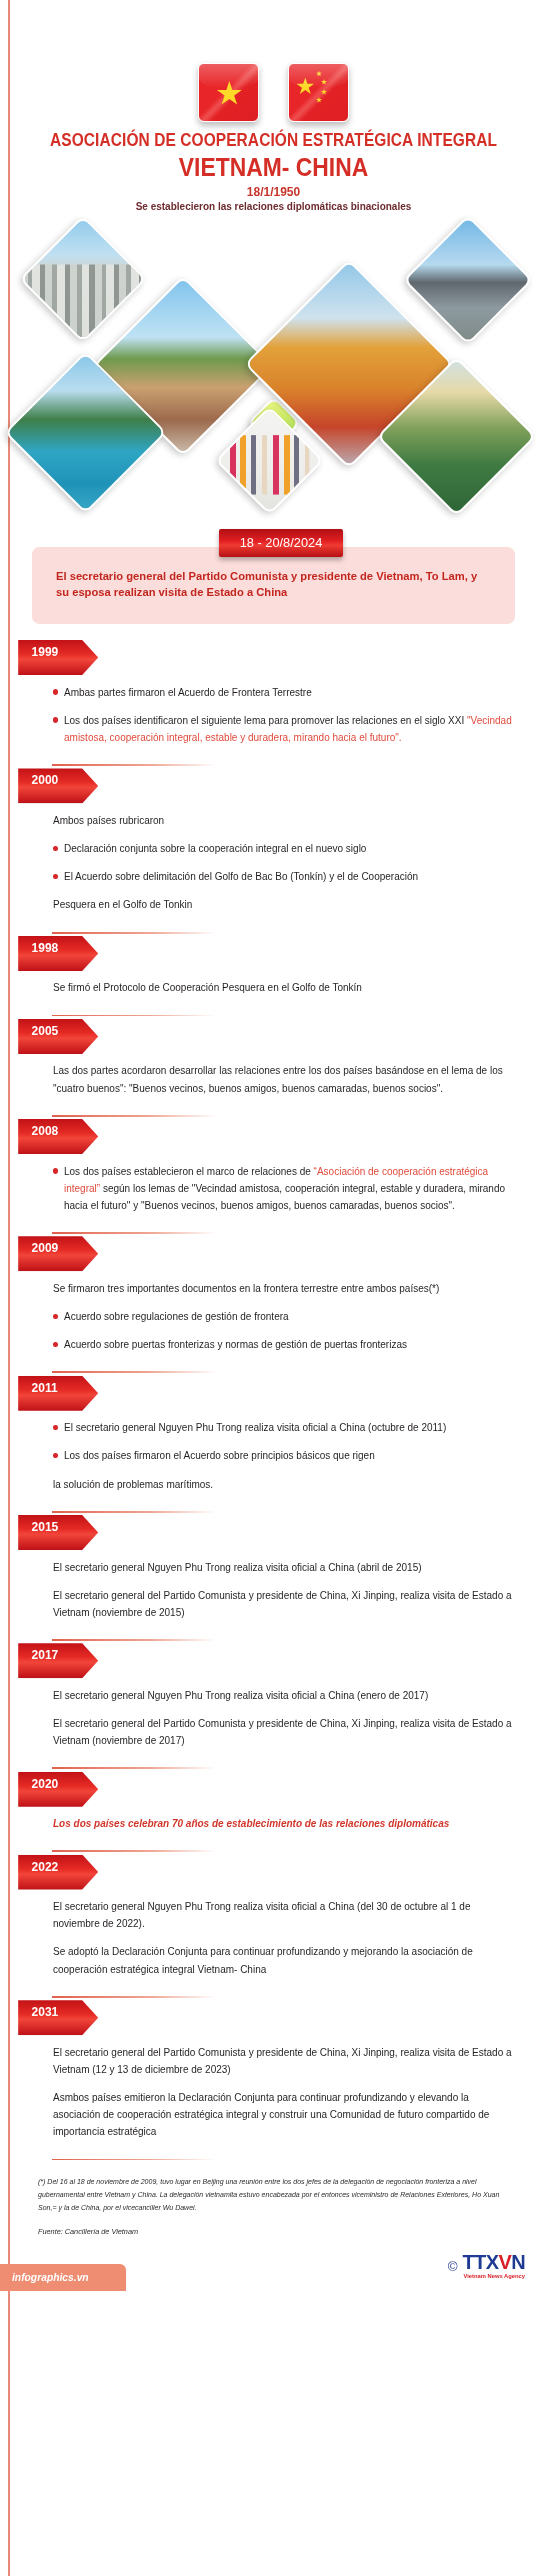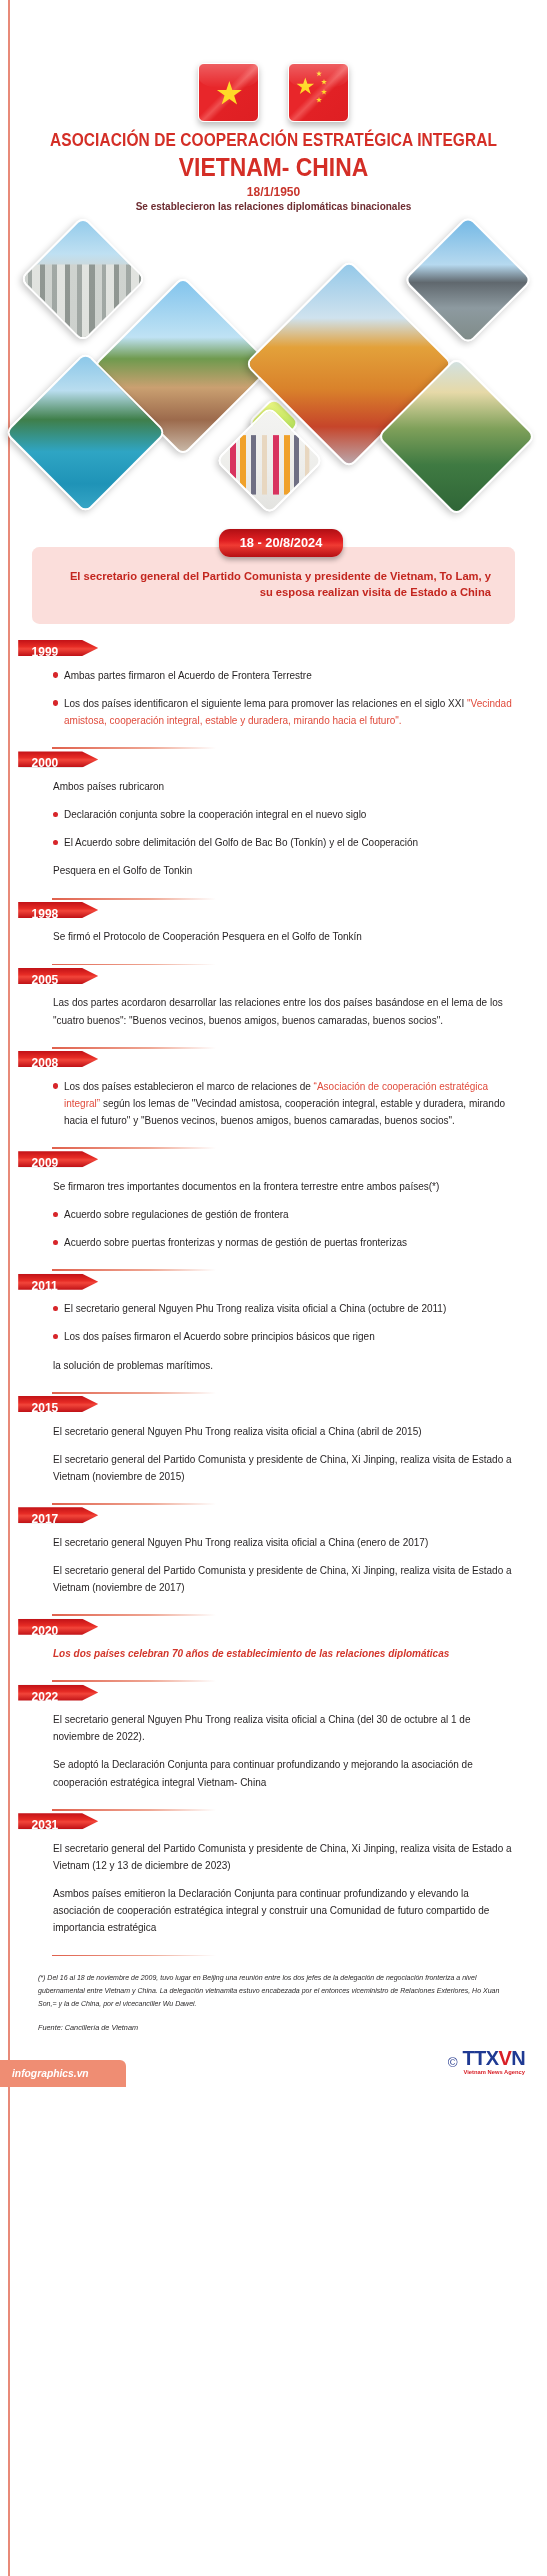--- a/index.html
+++ b/index.html
@@ -149,52 +149,52 @@
   }
   .ph-lotus { background: linear-gradient(160deg,#f4f88e 0%,#d3ef6b 45%,#8dcf4a 100%); }
 
   
   .pill-wrap { position: relative; text-align: center; margin-top: 2.4px; }
   .pill {
     display: inline-block;
     background: linear-gradient(180deg,#b00f14 0%,#e01f22 42%,#f03b33 58%,#b50f13 100%);
     color: #ffffff;
     font-size: 12.8px;
-    font-weight: 700;
+    font-weight: 400;
     padding: 5.5px 20.7px 6.7px;
-    border-radius: 11px;
+    border-radius: 2px;
     box-shadow: 0 3px 5.5px rgba(0,0,0,.3);
     position: relative;
     z-index: 3;
     margin-left: 15px;
   }
   .highlight-box {
     margin: -9.7px 32px 0 32px;
     background: #fbdedb;
     border-radius: 7.3px;
     padding: 20.7px 24px 24px;
-    text-align: right;
+    text-align: left;
     position: relative;
     z-index: 1;
   }
   .highlight-box .htext {
     color: #c3261f;
     font-size: 11.2px;
     font-weight: 700;
     line-height: 1.45;
   }
 
   
   .timeline { position: relative; padding: 16px 0 0 0; }
   .tl-entry { position: relative; padding-left: 17px; margin-bottom: 2.4px; }
 
   .year-tag {
     position: relative;
     display: inline-block;
-    height: 16px;
+    height: 35px;
     min-width: 80px;
     padding: 0 24px 0 13.4px;
     line-height: 24px;
     color: #fff;
     font-size: 12px;
     font-weight: 700;
     background: linear-gradient(180deg,#c21217 0%,#e52a24 40%,#f2453a 55%,#bf1116 100%);
     clip-path: polygon(0 0, calc(100% - 16px) 0, 100% 50%, calc(100% - 16px) 100%, 0 100%);
     filter: drop-shadow(0 2.4px 3px rgba(0,0,0,.28));
     margin-left: 1.2px;

